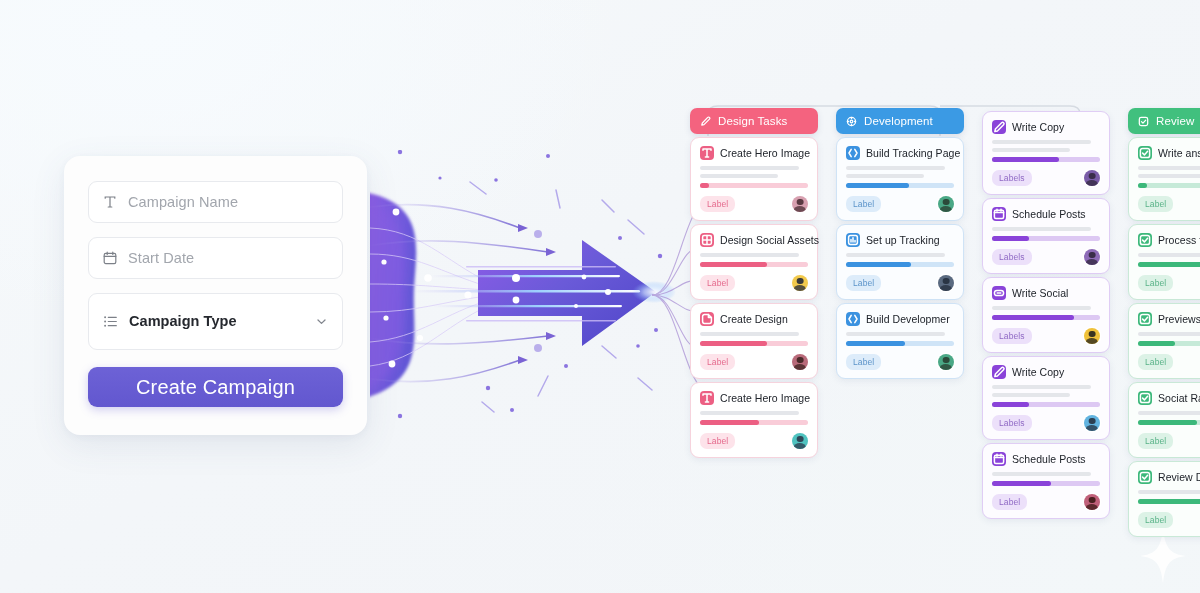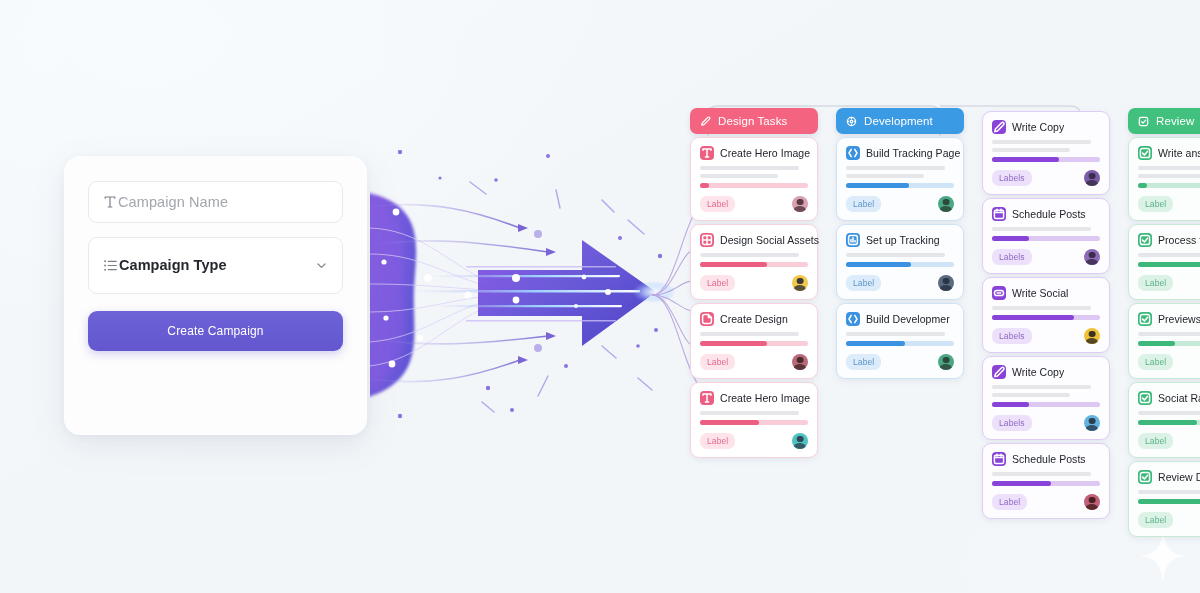--- a/index.html
+++ b/index.html
@@ -19,31 +19,31 @@
 
   
   #form-card {
     position:absolute; left:64px; top:156px; width:303px; height:279px;
     background:#fdfdfd; border-radius:16px;
     box-shadow:0 10px 34px rgba(70,90,130,.10), 0 2px 7px rgba(70,90,130,.05);
     padding:25px 24px 0 24px; z-index:30;
   }
   .field {
     height:42px; border:1px solid #e8eaee; border-radius:9px; background:#fff;
-    display:flex; align-items:center; padding:0 13px; margin-bottom:14px;
+    display:flex; align-items:center; gap:10px; padding:0 13px; margin-bottom:14px;
   }
   .field.tall { height:57px; align-items:center; margin-bottom:17px; }
   .field-ph { color:#a2a6ad; font-size:14.5px; letter-spacing:.1px; }
   .ftxt { display:flex; flex-direction:column; justify-content:center; flex:1; }
   .ftxt .t1 { font-size:14.5px; color:#25282e; font-weight:bold; line-height:1.35; letter-spacing:.05px;}
   .ftxt .t2 { font-size:13.5px; color:#8b9097; line-height:1.35; margin-top:1px;}
   #create-campaign-button {
     height:40px; width:100%; border:0; border-radius:9px; cursor:pointer;
     background:linear-gradient(180deg,#6d62d6 0%,#6257cf 100%);
-    color:#fff; font-size:12px; font-family:inherit; letter-spacing:.15px;
+    color:#fff; font-size:20px; font-family:inherit; letter-spacing:.15px;
     box-shadow:0 3px 10px rgba(98,87,207,.28);
   }
   .ic { flex:0 0 auto; display:flex; align-items:center; justify-content:center; }
 
   
   #board { position:absolute; left:690px; top:108px; width:520px; height:440px; z-index:20; }
   .col { position:absolute; top:0; width:128px; }
   .col-head {
     height:26px; border-radius:7px; display:flex; align-items:center; gap:6px;
     padding:0 9px; color:#fff; font-size:11.5px; letter-spacing:.1px; white-space:nowrap;
@@ -207,20 +207,29 @@
 
     <div class="field">
       <span class="ic">
         <svg width="16" height="16" viewBox="0 0 16 16" fill="none" stroke="#7c8088" stroke-width="1.2" stroke-linecap="round">
           <path d="M3.2 4.2V3h9.6v1.2M8 3v10M6.2 13h3.6"></path>
         </svg>
       </span>
       <span class="field-ph">Campaign Name</span>
     </div>
 
+    <div class="field">
+      <span class="ic">
+        <svg width="16" height="16" viewBox="0 0 16 16" fill="none" stroke="#7c8088" stroke-width="1.2" stroke-linecap="round">
+          <rect x="2.2" y="3.4" width="11.6" height="10.2" rx="1.6"></rect>
+          <path d="M2.2 6.4h11.6M5.2 2.2v2.2M10.8 2.2v2.2"></path>
+        </svg>
+      </span>
+      <span class="field-ph">Start Date</span>
+    </div>
 
     <div class="field tall">
       <span class="ic">
         <svg width="17" height="17" viewBox="0 0 17 17" fill="none" stroke="#7c8088" stroke-width="1.2" stroke-linecap="round">
           <path d="M6.3 4.3h8M6.3 8.5h8M6.3 12.7h8"></path>
           <circle cx="3.1" cy="4.3" r=".95" fill="#7c8088" stroke="none"></circle>
           <circle cx="3.1" cy="8.5" r=".95" fill="#7c8088" stroke="none"></circle>
           <circle cx="3.1" cy="12.7" r=".95" fill="#7c8088" stroke="none"></circle>
         </svg>
       </span>

